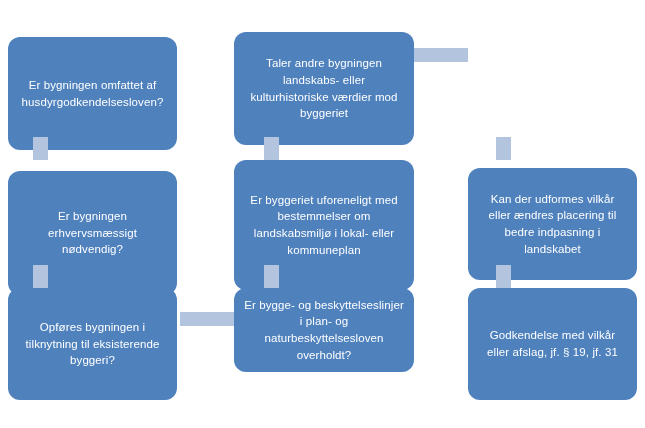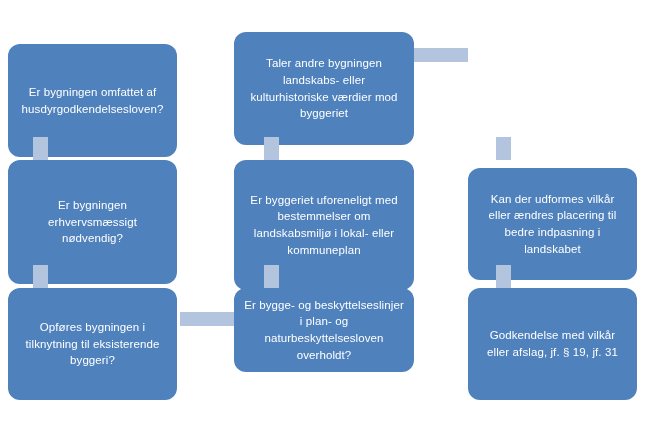--- a/index.html
+++ b/index.html
@@ -44,30 +44,30 @@
     background: #B3C4DE;
   }
   .connector.h { height: 14px; }
   .connector.v { width: 15px; }
 </style>
 </head>
 <body>
 
 <div id="canvas">
 
-  <div class="node" style="left:8px; top:44px; width:169px; height:113px;">
+  <div class="node" style="left:8px; top:37px; width:169px; height:113px;">
     <span class="node-text">Er bygningen omfattet  af husdyrgodkendelsesloven?</span>
   </div>
 
   <div class="node" style="left:234px; top:32px; width:180px; height:113px;">
     <span class="node-text">Taler andre bygningen landskabs- eller kulturhistoriske værdier mod byggeriet</span>
   </div>
 
 
-  <div class="node" style="left:8px; top:160px; width:169px; height:124px;">
+  <div class="node" style="left:8px; top:171px; width:169px; height:124px;">
     <span class="node-text">Er bygningen erhvervsmæssigt nødvendig?</span>
   </div>
 
   <div class="node" style="left:234px; top:160px; width:180px; height:130px;">
     <span class="node-text">Er byggeriet uforeneligt med bestemmelser om landskabsmiljø i lokal- eller kommuneplan</span>
   </div>
 
   <div class="node" style="left:468px; top:168px; width:169px; height:112px;">
     <span class="node-text">Kan der udformes vilkår eller ændres placering til bedre indpasning i landskabet</span>
   </div>

